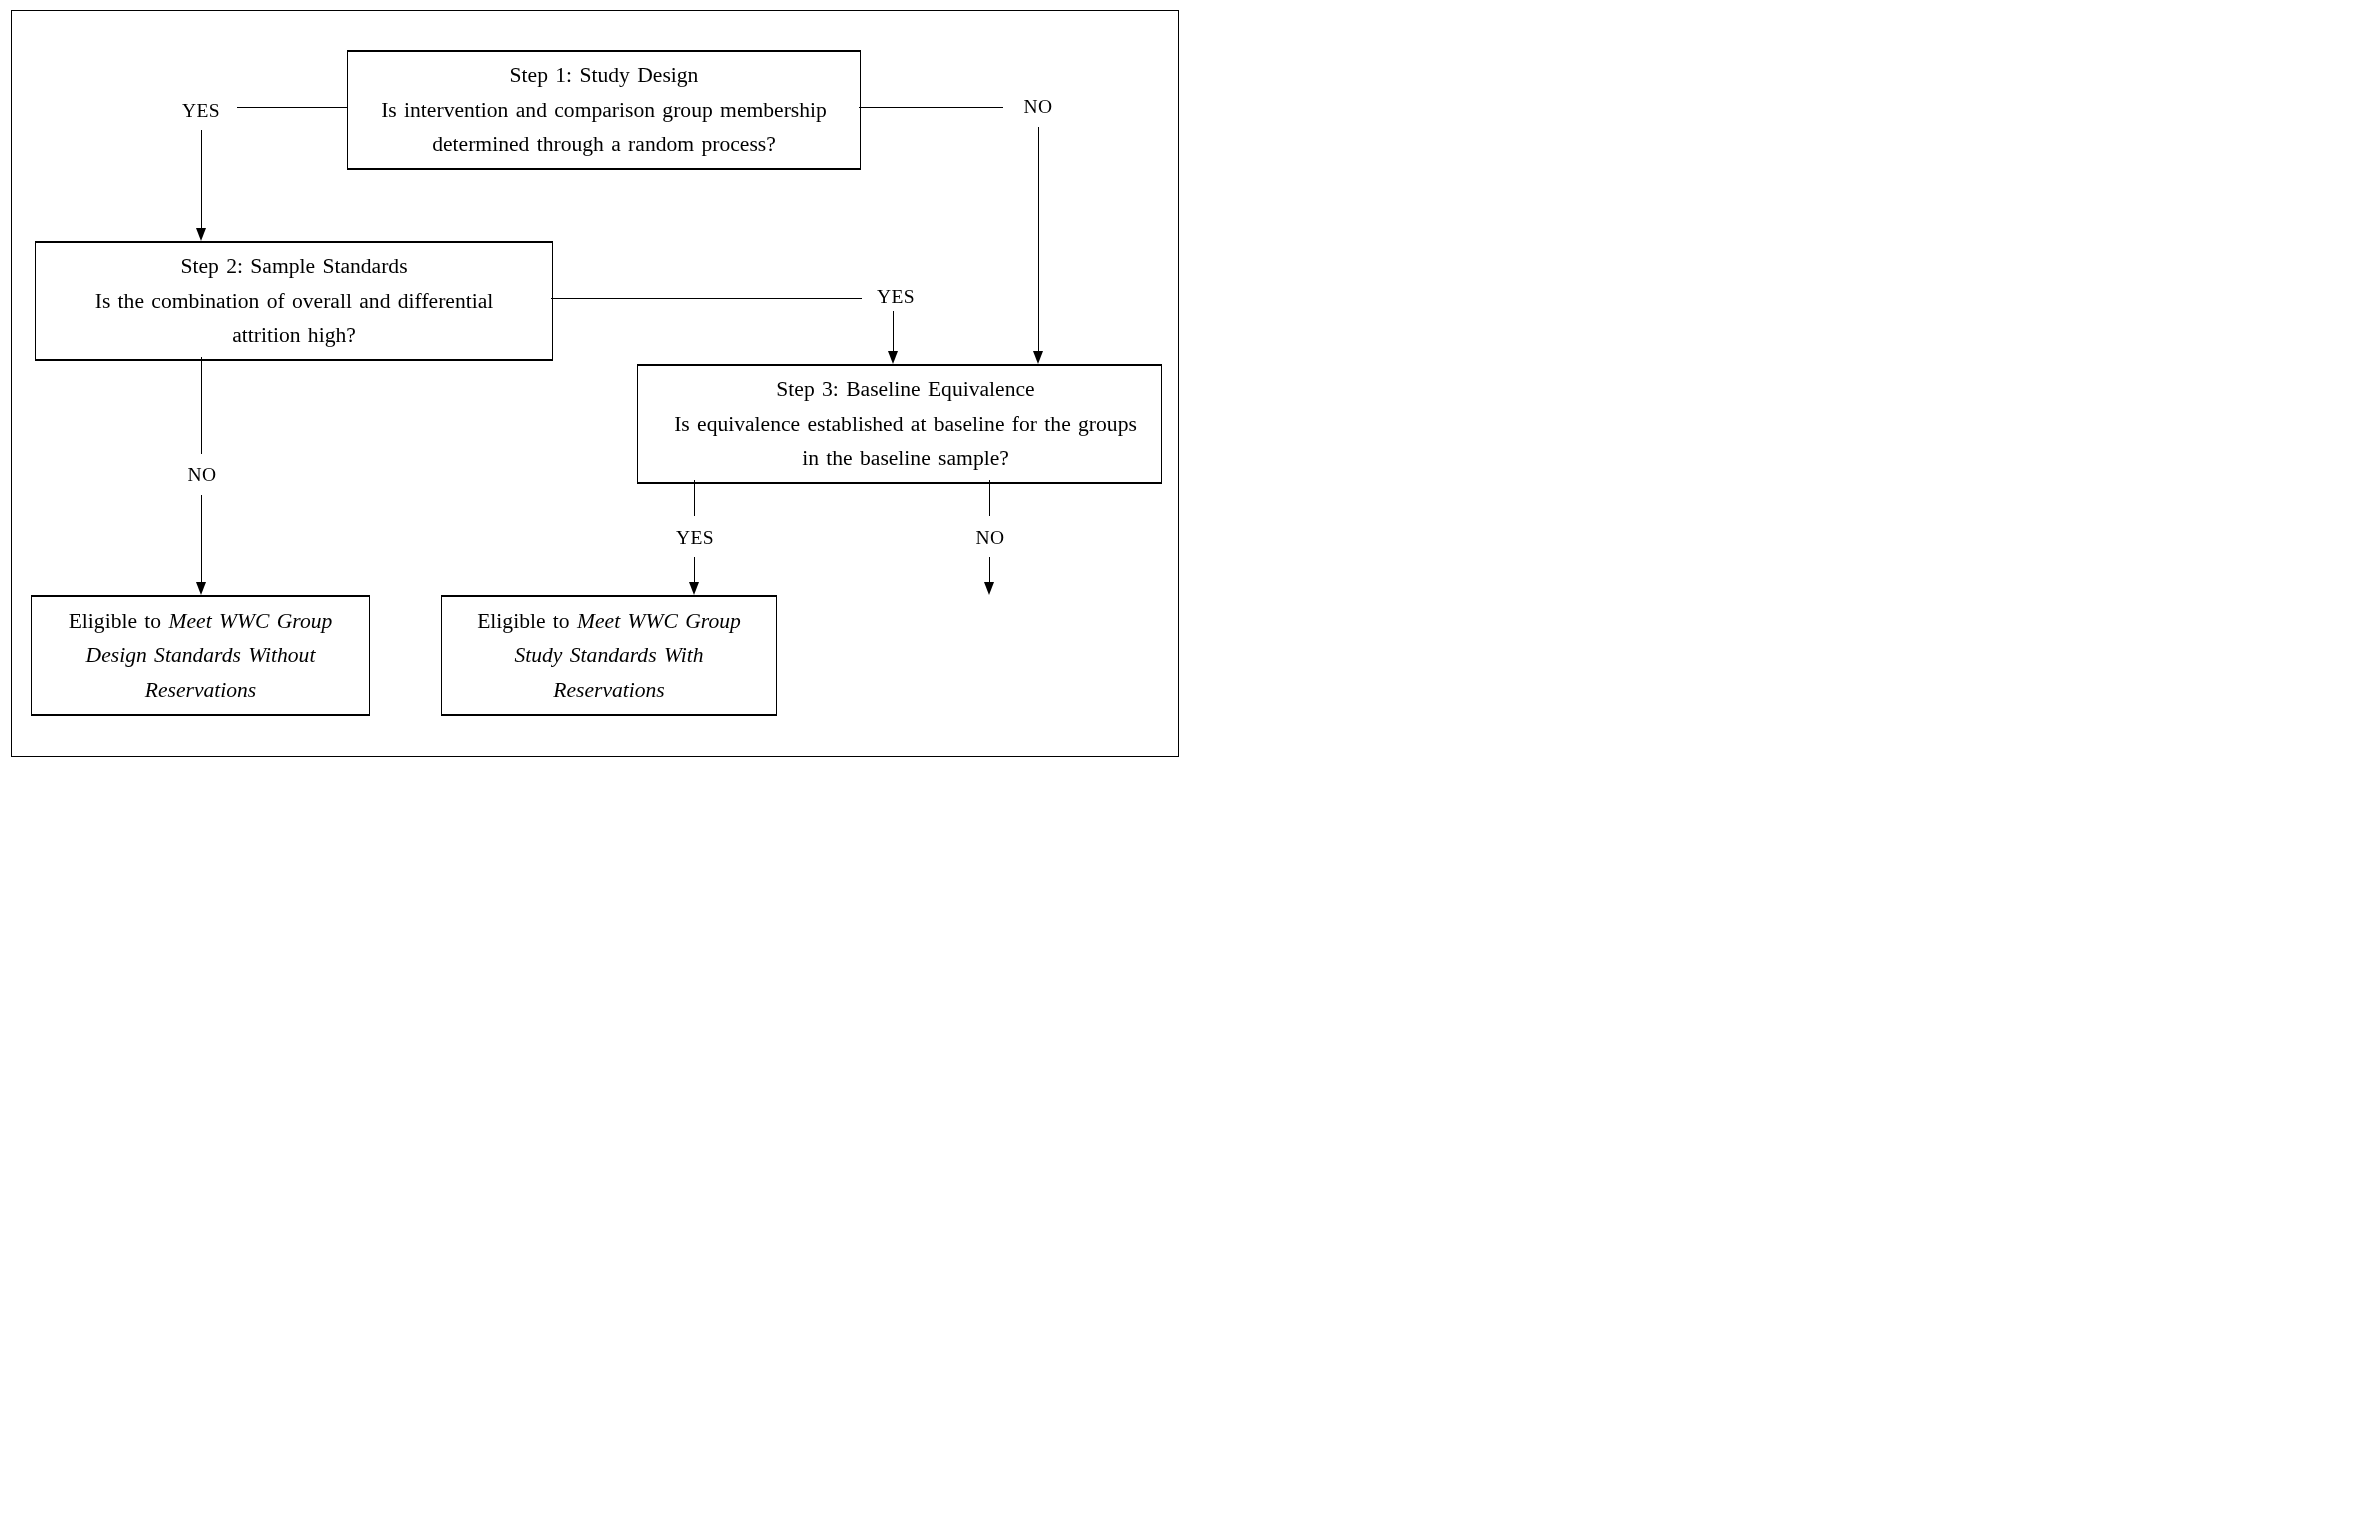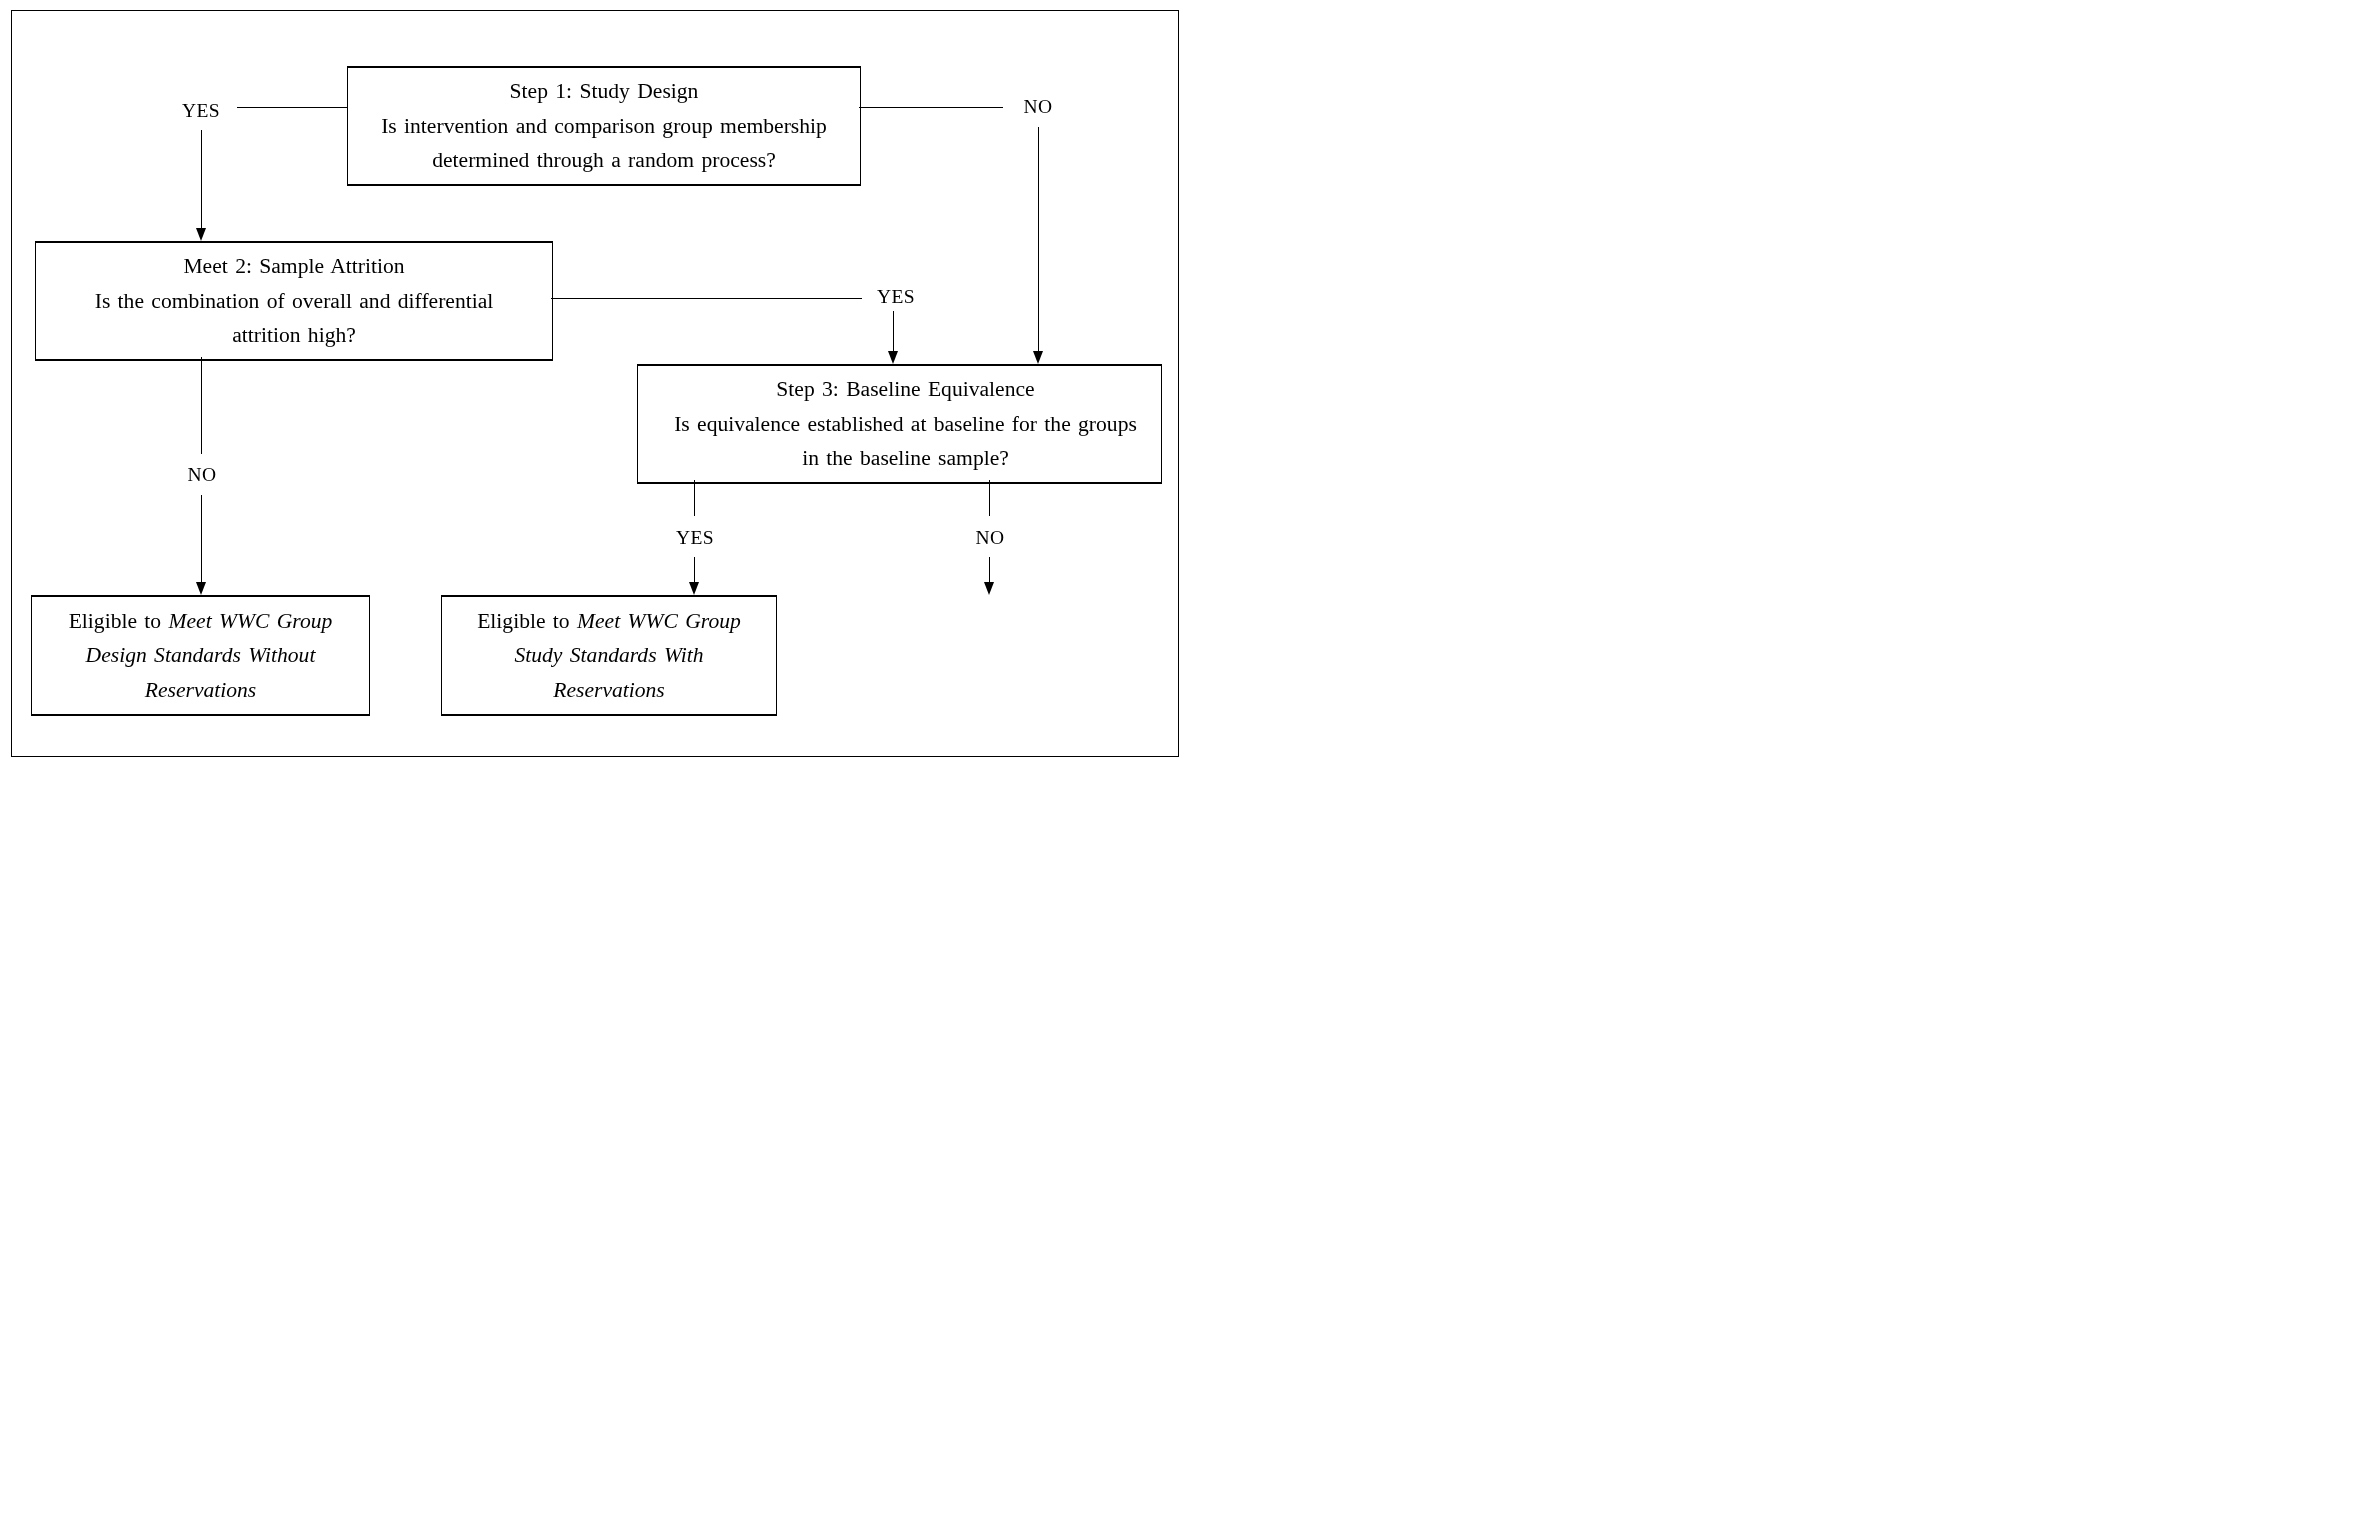--- a/index.html
+++ b/index.html
@@ -59,42 +59,42 @@
     line-height: 1.1;
   }
   .arrow-down {
     position: absolute;
     width: 0; height: 0;
     border-left: 5.8px solid transparent;
     border-right: 5.8px solid transparent;
     border-top: 13px solid #000000;
   }
   
-  #step1 { left: 347px; top: 50px;  width: 512px; height: 116px; margin-top: 16px; }
+  #step1 { left: 347px; top: 50px;  width: 512px; height: 116px; }
   #step2 { left: 35px;  top: 241px; width: 516px; height: 116px; }
   #step3 { left: 637px; top: 364px; width: 511px; height: 116px; padding-left: 12px; }
   #out1  { left: 31px;  top: 595px; width: 337px; height: 117px; }
   #out2  { left: 441px; top: 595px; width: 334px; height: 117px; }
   #out3  { left: 829px; top: 595px; width: 321px; height: 117px; }
 </style>
 </head>
 <body>
 
 <div id="canvas">
 
   <div class="outer-frame"></div>
 
   <div class="node" id="step1">
     <span class="tline">Step 1: Study Design</span>
     <span class="tline">Is intervention and comparison group membership</span>
     <span class="tline">determined through a random process?</span>
   </div>
 
   <div class="node" id="step2">
-    <span class="tline">Meet 2: Sample Attrition</span>
+    <span class="tline">Step 2: Sample Standards</span>
     <span class="tline">Is the combination of overall and differential</span>
     <span class="tline">attrition high?</span>
   </div>
 
   <div class="node" id="step3">
     <span class="tline">Step 3: Baseline Equivalence</span>
     <span class="tline">Is equivalence established at baseline for the groups</span>
     <span class="tline">in the baseline sample?</span>
   </div>
 

